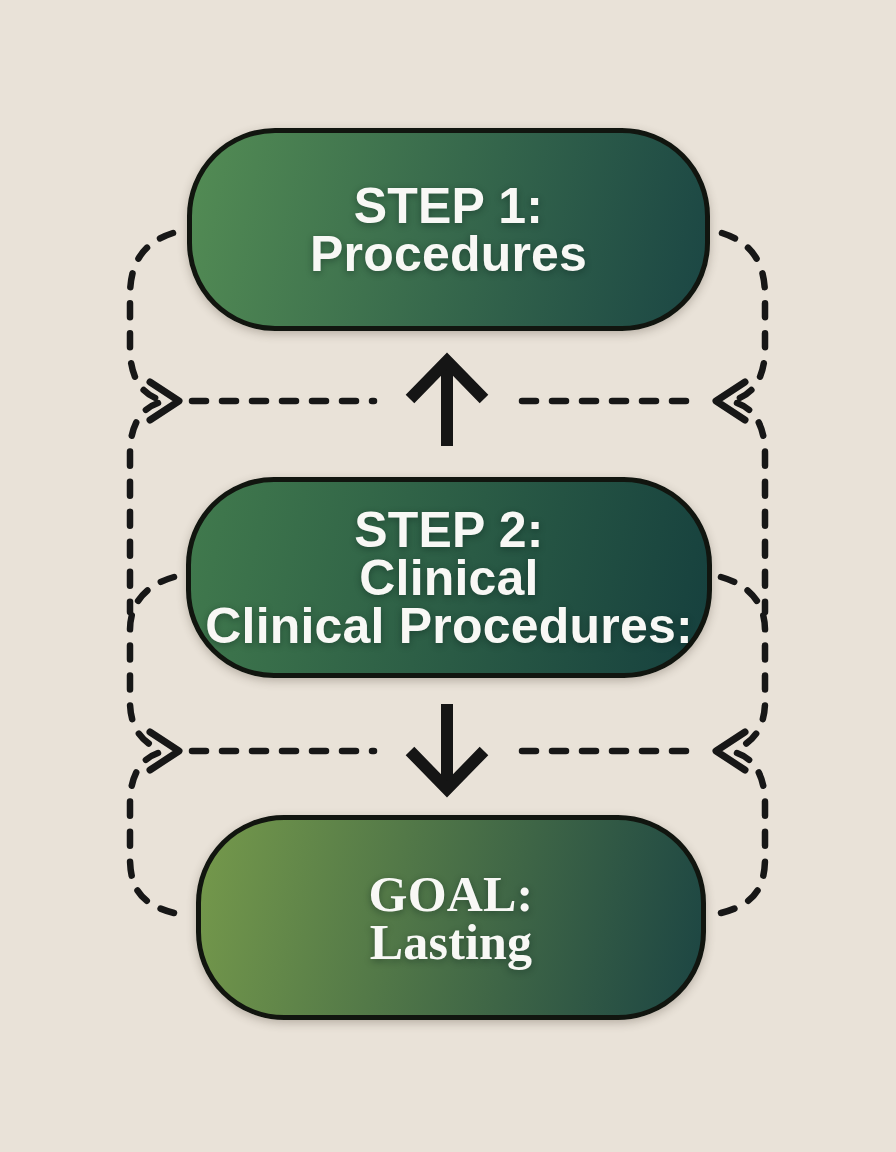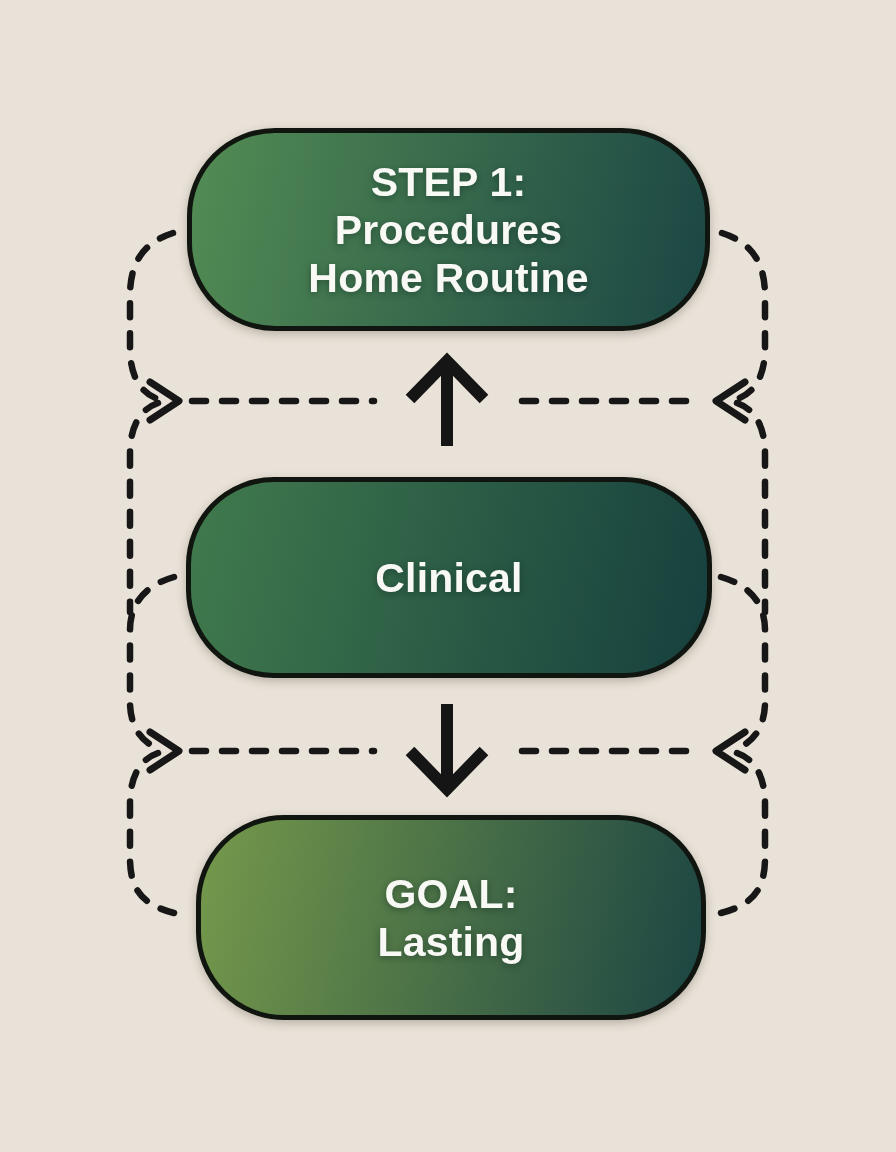--- a/index.html
+++ b/index.html
@@ -17,21 +17,21 @@
     position:absolute;
     border:5px solid #11150f;
     border-radius:88px;
     display:flex;
     flex-direction:column;
     align-items:center;
     justify-content:center;
     text-align:center;
     color:#f8f8f5;
     font-weight:bold;
-    font-size:41px;
+    font-size:50px;
     line-height:48px;
     letter-spacing:0.2px;
     box-shadow:0 3px 10px rgba(70,60,45,0.30);
     text-shadow:0 2px 7px rgba(8,28,22,0.40);
   }
   .node-1{left:187px;top:128px;width:513px;height:193px;}
   .node-2{left:186px;top:477px;width:516px;height:191px;}
   .node-3{left:196px;top:815px;width:500px;height:195px;}
   .node-line{display:block;white-space:nowrap;}
 </style>
@@ -77,25 +77,26 @@
 
     <g stroke="#151515" stroke-width="12" fill="none" stroke-linecap="butt" stroke-linejoin="miter">
       <path d="M 447 704 L 447 784"></path>
       <path d="M 410 751 L 447 789 L 484 751"></path>
     </g>
   </svg>
 
   <div class="node node-1" style="background: linear-gradient(102deg, rgb(83, 140, 84) 0%, rgb(27, 70, 68) 100%); color: rgb(248, 248, 245);">
     <span class="node-line">STEP 1:</span>
     <span class="node-line">Procedures</span>
-    <span class="node-line">Home Routine</span>
   </div>
 
   <div class="node node-2" style="background: linear-gradient(102deg, rgb(65, 122, 77) 0%, rgb(22, 64, 62) 100%); color: rgb(248, 248, 245);">
+    <span class="node-line">STEP 2:</span>
     <span class="node-line">Clinical</span>
+    <span class="node-line">Clinical Procedures:</span>
   </div>
 
-  <div class="node node-3" style="background: linear-gradient(102deg, rgb(117, 153, 75) 0%, rgb(28, 69, 67) 100%); color: rgb(248, 248, 245);">
+  <div class="node node-3" style="background: linear-gradient(102deg, rgb(117, 153, 75) 0%, rgb(28, 69, 67) 100%); color: rgb(248, 248, 245); font-family: Liberation Serif, serif;">
     <span class="node-line">GOAL:</span>
     <span class="node-line">Lasting</span>
   </div>
 
 </div>
 
 </body></html>

